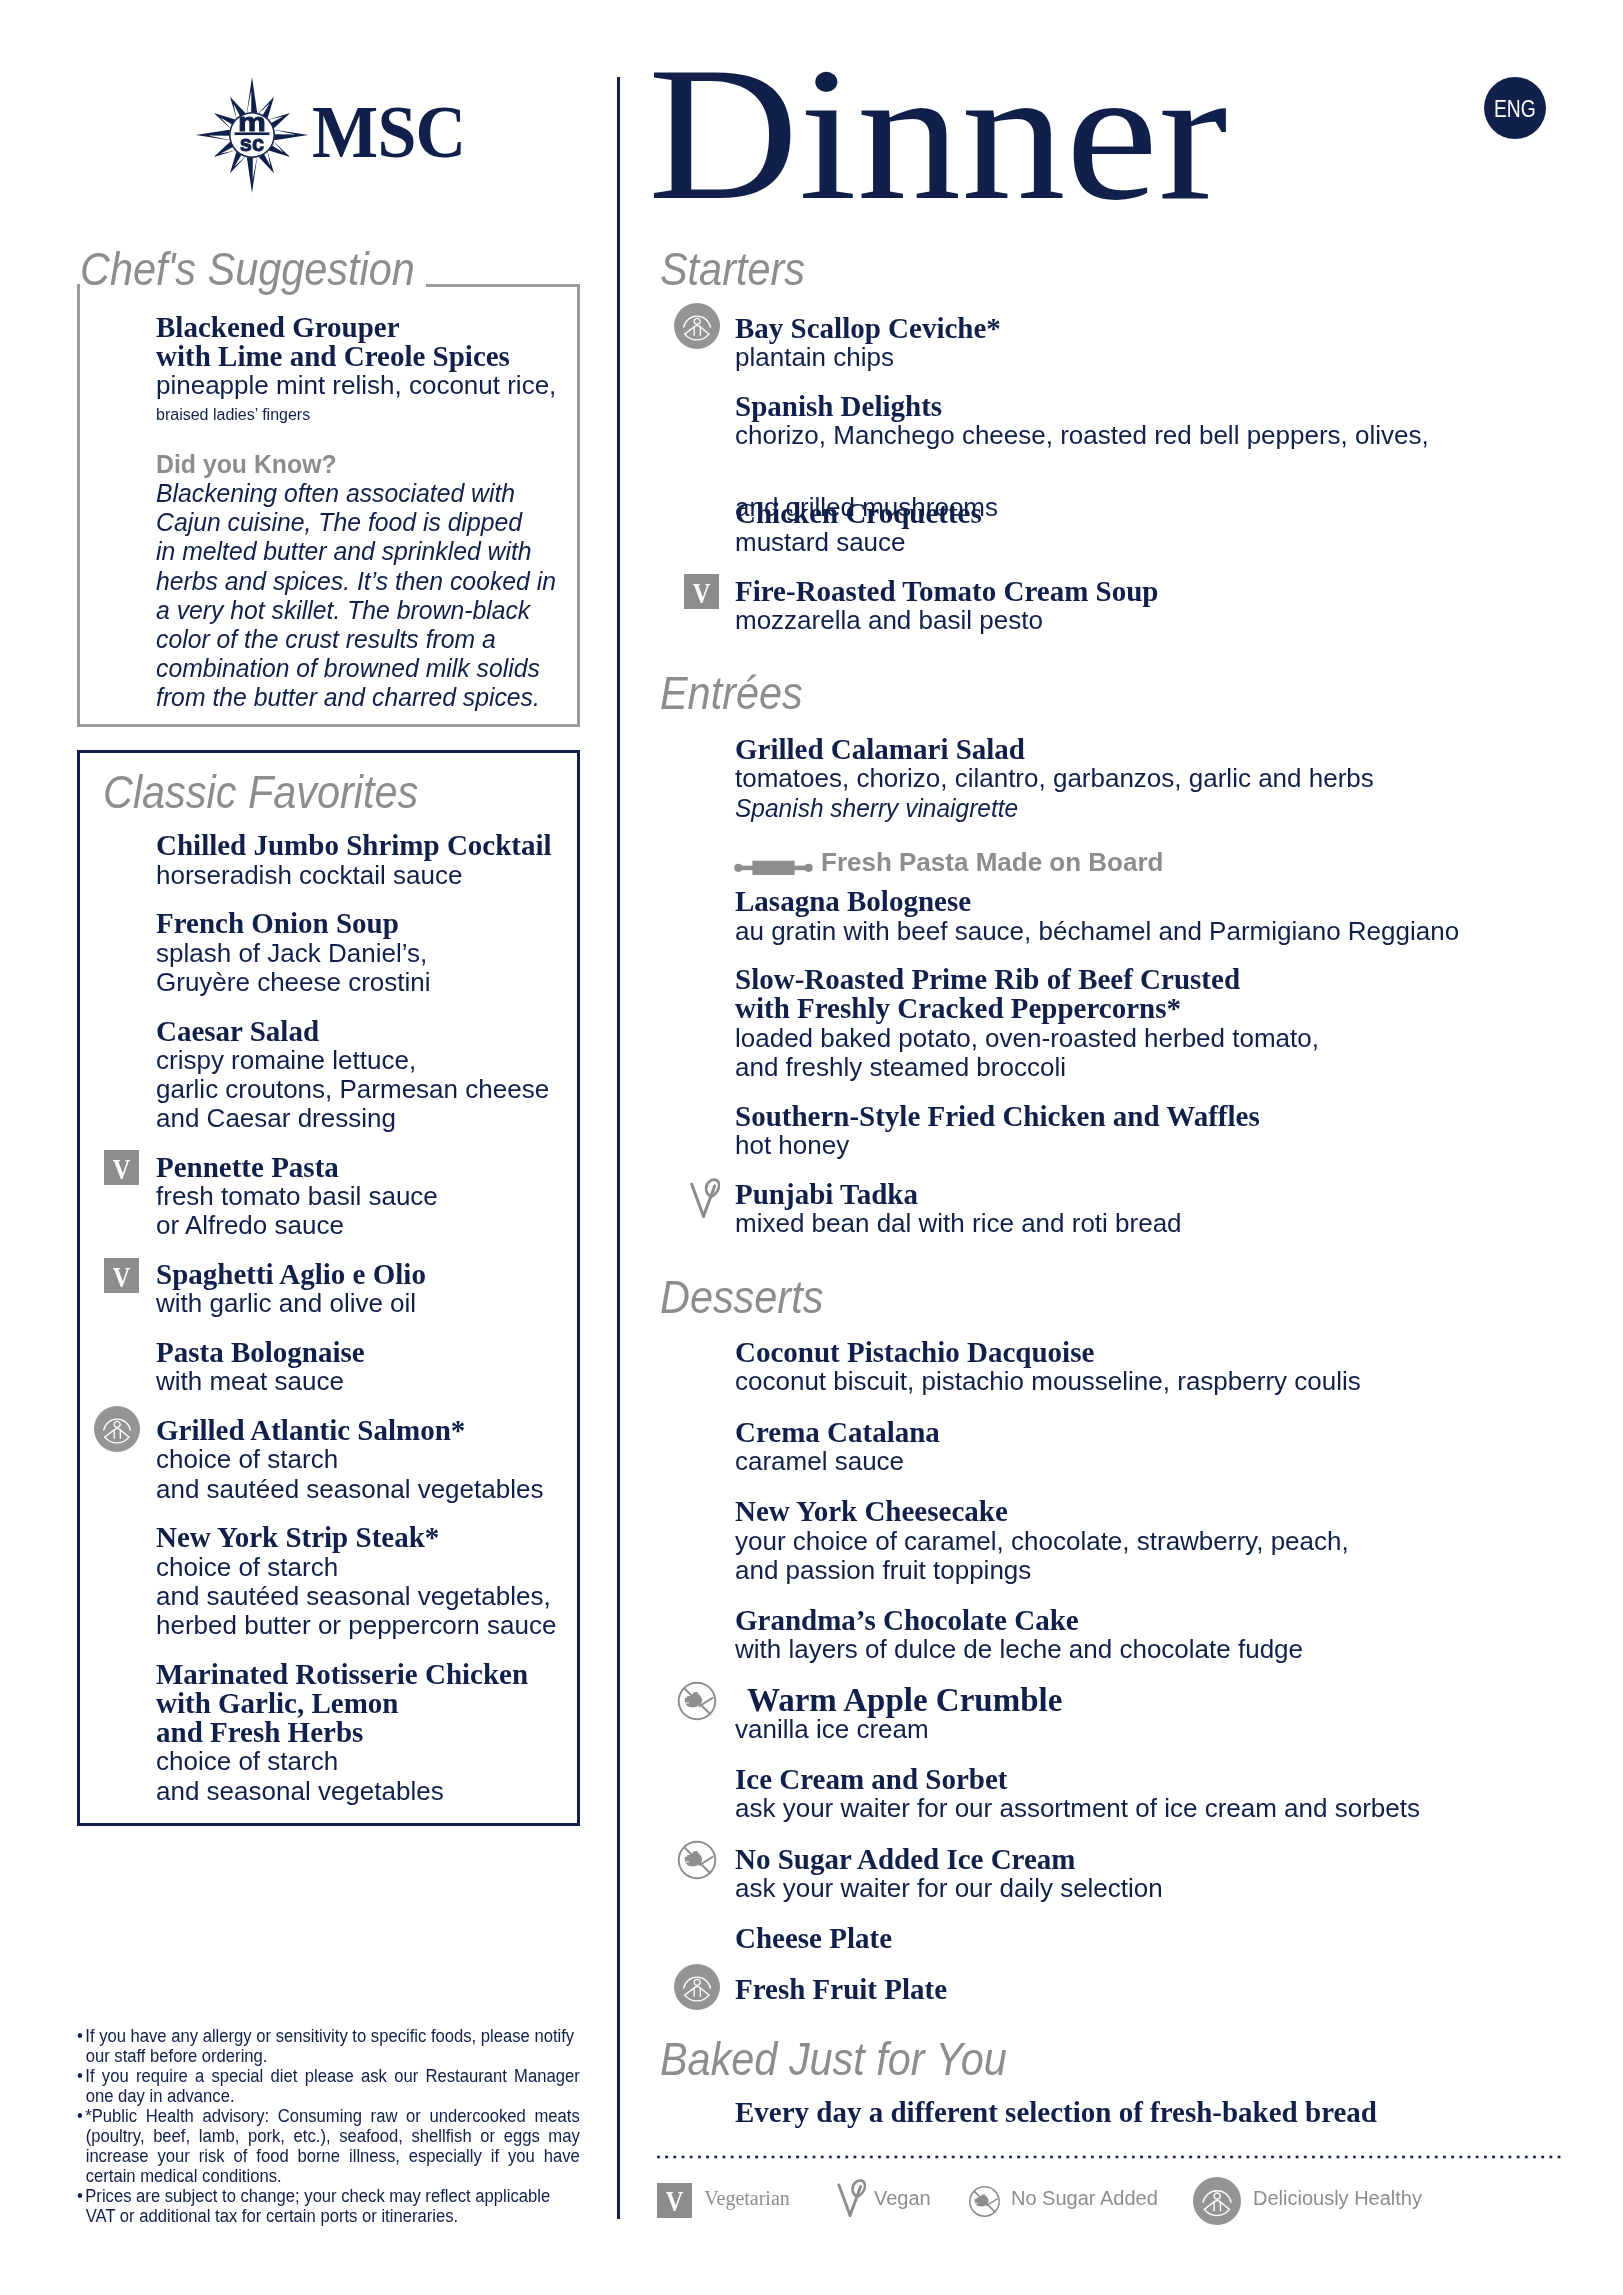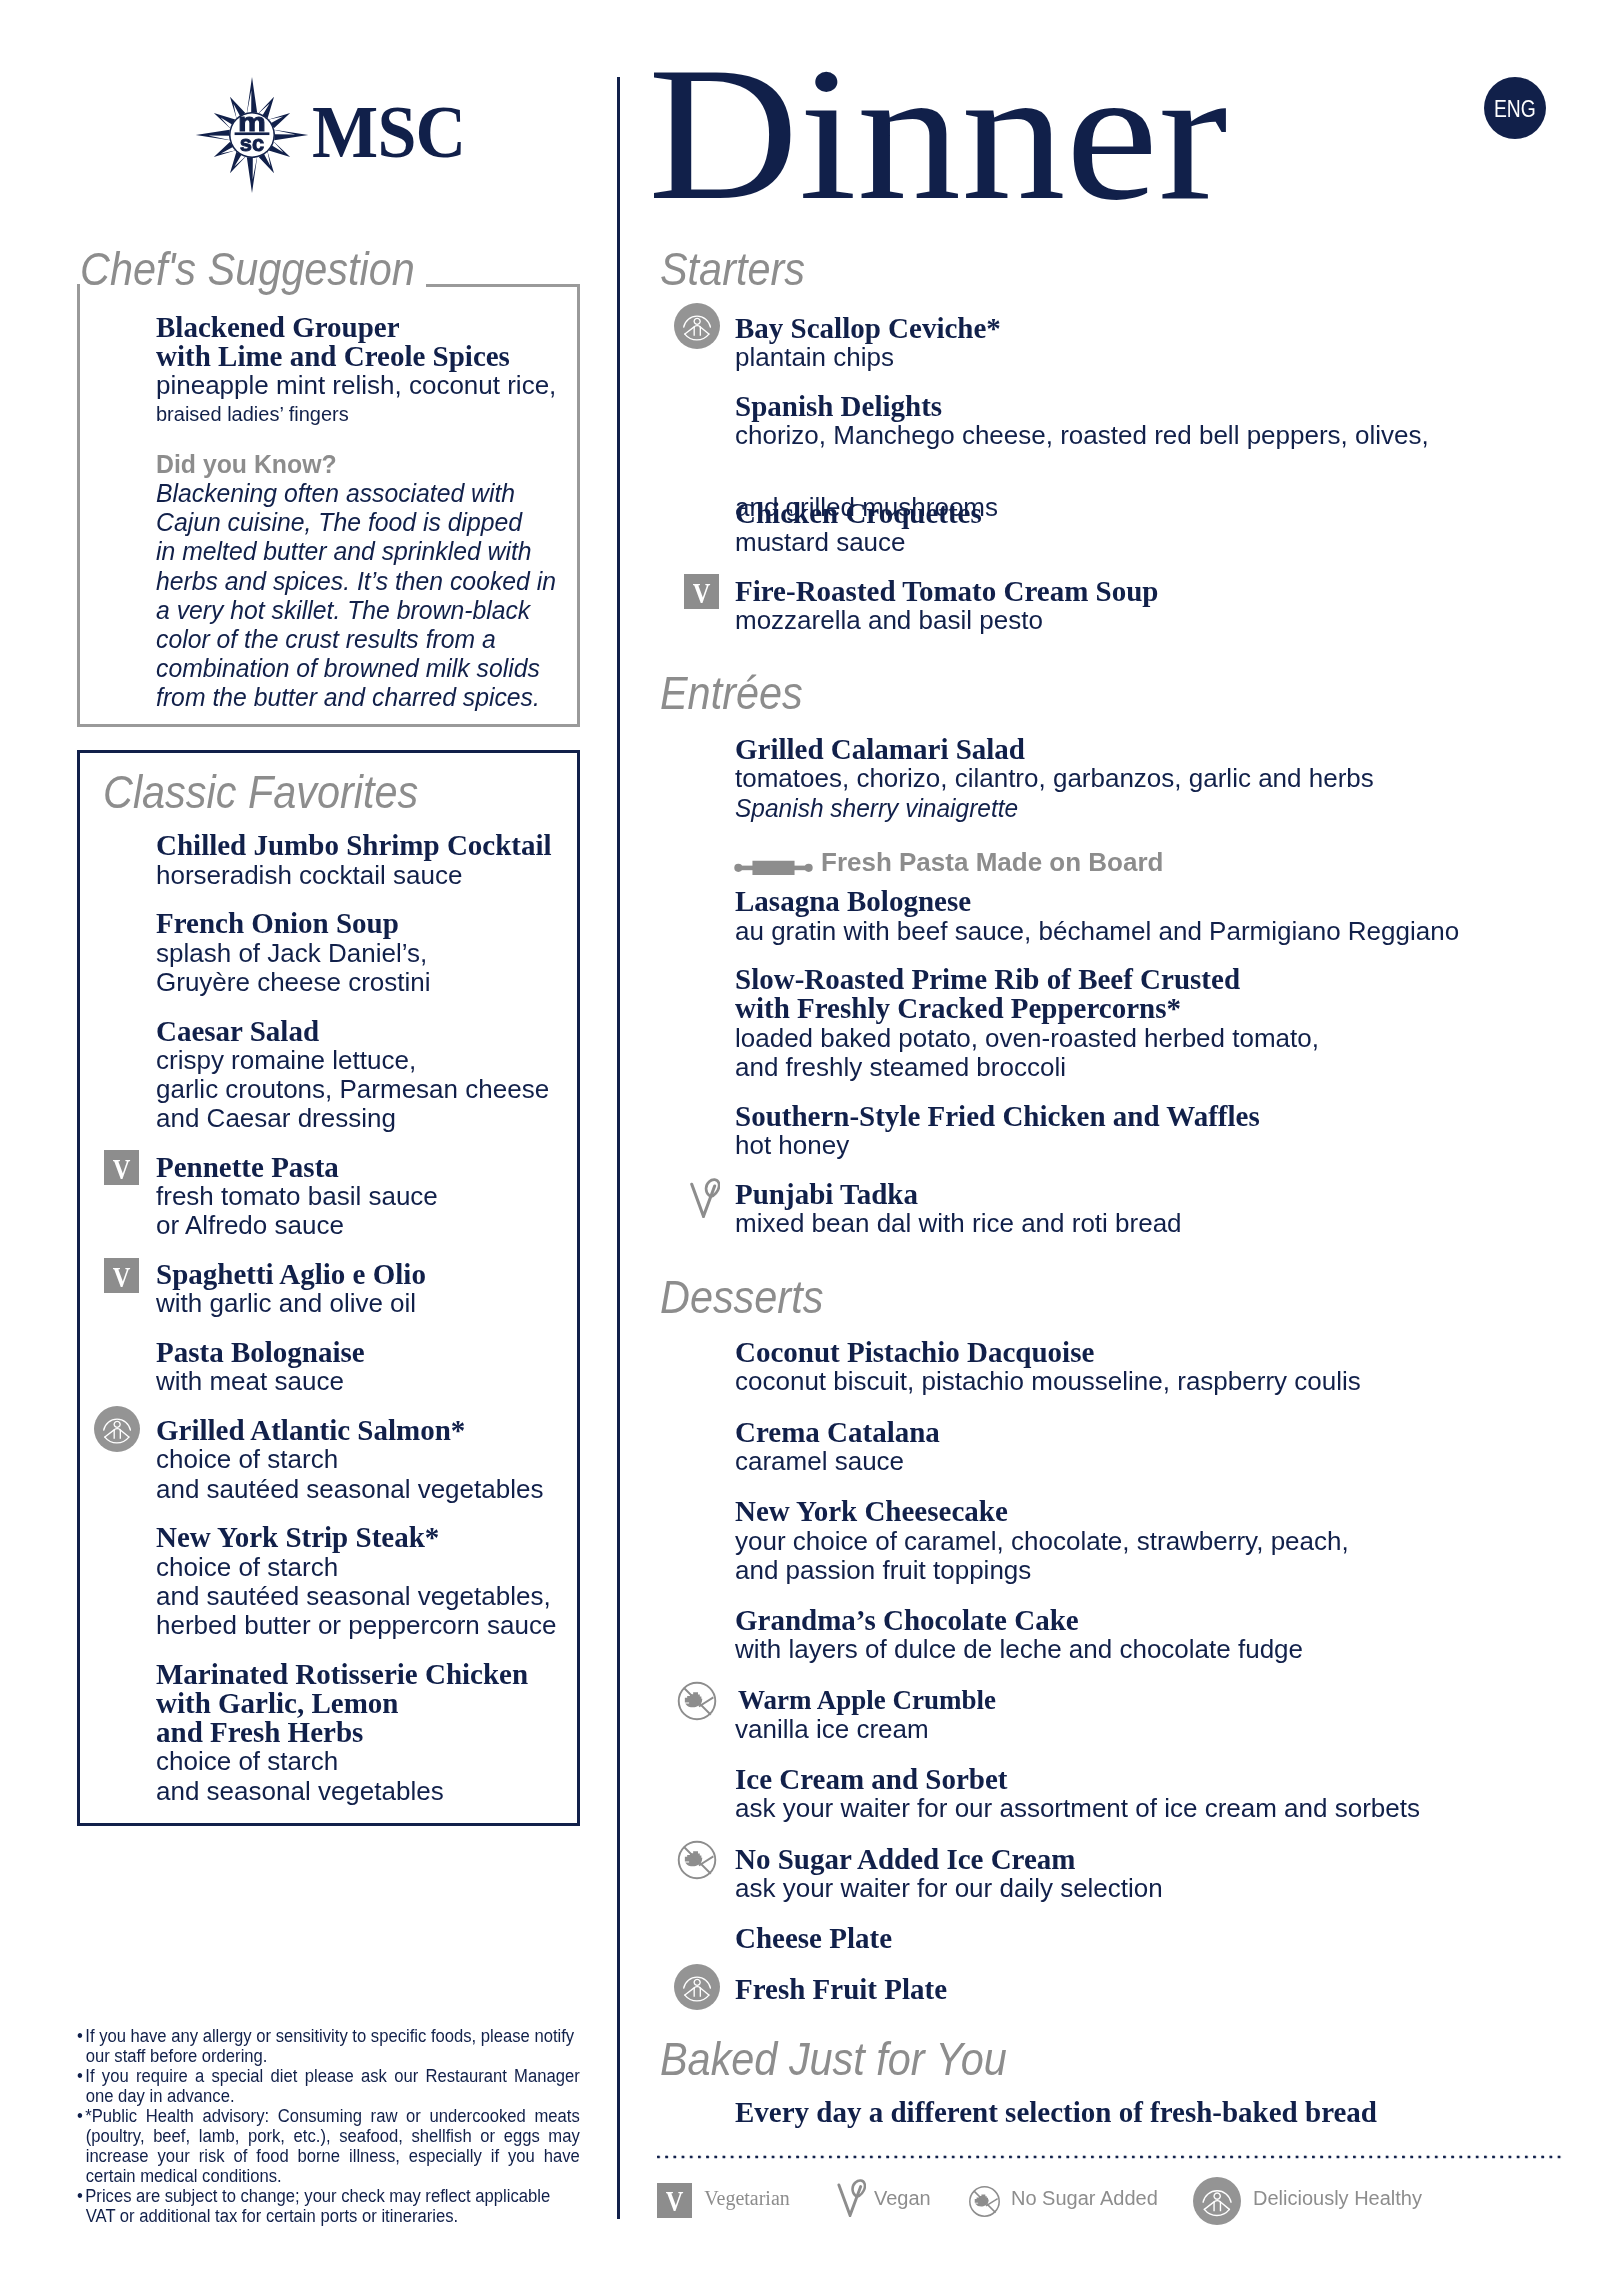--- a/index.html
+++ b/index.html
@@ -103,21 +103,21 @@
   <div id="page-title">Dinner</div>
   <div id="eng-badge"><span>ENG</span></div>
 
   <div id="chef-head" class="sec-head">Chef's Suggestion</div>
   <div id="chef-box-top"></div>
   <div id="chef-box"></div>
   <div id="chef-content">
       <div class="dish-name" style="position: absolute; left: 0px; top: 314px; font-size: 29px; line-height: 26px; white-space: nowrap;">Blackened Grouper</div>
       <div class="dish-name" style="position: absolute; left: 0px; top: 343px; font-size: 29px; line-height: 26px; white-space: nowrap;">with Lime and Creole Spices</div>
       <div class="dish-desc" style="position: absolute; left: 0px; top: 374px; font-size: 26px; line-height: 23px; white-space: nowrap;">pineapple mint relish, coconut rice,</div>
-      <div class="dish-desc" style="position: absolute; left: 0px; top: 403px; font-size: 20px; line-height: 23px; white-space: nowrap;">braised ladies’ fingers</div>
+      <div class="dish-desc" style="position: absolute; left: 0px; top: 403px; font-size: 16px; line-height: 23px; white-space: nowrap;">braised ladies’ fingers</div>
       <div class="dyk-label" style="position: absolute; left: 0px; top: 453px; font-size: 26px; line-height: 23px; white-space: nowrap;">Did you Know?</div>
       <div class="dyk-text" style="position: absolute; left: 0px; top: 482px; font-size: 26px; line-height: 23px; white-space: nowrap;">Blackening often associated with</div>
       <div class="dyk-text" style="position: absolute; left: 0px; top: 511px; font-size: 26px; line-height: 23px; white-space: nowrap;">Cajun cuisine, The food is dipped</div>
       <div class="dyk-text" style="position: absolute; left: 0px; top: 540px; font-size: 26px; line-height: 23px; white-space: nowrap;">in melted butter and sprinkled with</div>
       <div class="dyk-text" style="position: absolute; left: 0px; top: 570px; font-size: 26px; line-height: 23px; white-space: nowrap;">herbs and spices. It’s then cooked in</div>
       <div class="dyk-text" style="position: absolute; left: 0px; top: 599px; font-size: 26px; line-height: 23px; white-space: nowrap;">a very hot skillet. The brown-black</div>
       <div class="dyk-text" style="position: absolute; left: 0px; top: 628px; font-size: 26px; line-height: 23px; white-space: nowrap;">color of the crust results from a</div>
       <div class="dyk-text" style="position: absolute; left: 0px; top: 657px; font-size: 26px; line-height: 23px; white-space: nowrap;">combination of browned milk solids</div>
       <div class="dyk-text" style="position: absolute; left: 0px; top: 686px; font-size: 26px; line-height: 23px; white-space: nowrap;">from the butter and charred spices.</div>
     </div>
@@ -232,21 +232,21 @@
       <div class="dish-desc" style="position: absolute; left: 79px; top: 1530px; font-size: 26px; line-height: 23px; white-space: nowrap;">your choice of caramel, chocolate, strawberry, peach,</div>
       <div class="dish-desc" style="position: absolute; left: 79px; top: 1559px; font-size: 26px; line-height: 23px; white-space: nowrap;">and passion fruit toppings</div>
       <div class="dish-name" style="position: absolute; left: 79px; top: 1607px; font-size: 29px; line-height: 26px; white-space: nowrap; text-align: right;">Grandma’s Chocolate Cake</div>
       <div class="dish-desc" style="position: absolute; left: 79px; top: 1638px; font-size: 26px; line-height: 23px; white-space: nowrap;">with layers of dulce de leche and chocolate fudge</div>
       <div style="position: absolute; left: 17.7px; top: 1678px; width: 46px; height: 46px;"><svg width="46" height="46" viewBox="0 0 72 72">
           <circle cx="36" cy="36" r="28.6" fill="none" stroke="#8d8d8d" stroke-width="3.0"></circle>
           <path d="M17.0 35.4 l0-4.3 3.6 0 0-2.8 4.4 0 0-2.8 5.0 0 0-3.2 7.6 0 0 3.4 2.8 0 0 3.2 2.4 0 0 3.4 1.5 0 q0 10.2-10.4 13.0 -2.1 0.6-4.2 0.6 -7.6 0-11.2-5.0 l-0.8-1.1 5.9 0 0-1.6 -6.6 0 z" fill="#8d8d8d"></path>
           <path d="M39.0 44.6 L61.6 30.4" fill="none" stroke="#8d8d8d" stroke-width="3.0" stroke-linecap="butt"></path>
           <path d="M15.3 15.3 L57.6 57.6" fill="none" stroke="#8d8d8d" stroke-width="3.0" stroke-linecap="butt"></path>
         </svg></div>
-      <div class="dish-name" style="position: absolute; left: 82px; top: 1687px; font-size: 27px; line-height: 26px; white-space: nowrap;">Warm Apple Crumble</div>
+      <div class="dish-name" style="position: absolute; left: 91px; top: 1687px; font-size: 33px; line-height: 26px; white-space: nowrap;">Warm Apple Crumble</div>
       <div class="dish-desc" style="position: absolute; left: 79px; top: 1718px; font-size: 26px; line-height: 23px; white-space: nowrap;">vanilla ice cream</div>
       <div class="dish-name" style="position: absolute; left: 79px; top: 1766px; font-size: 29px; line-height: 26px; white-space: nowrap;">Ice Cream and Sorbet</div>
       <div class="dish-desc" style="position: absolute; left: 79px; top: 1797px; font-size: 26px; line-height: 23px; white-space: nowrap;">ask your waiter for our assortment of ice cream and sorbets</div>
       <div style="position: absolute; left: 17.7px; top: 1837px; width: 46px; height: 46px;"><svg width="46" height="46" viewBox="0 0 72 72">
           <circle cx="36" cy="36" r="28.6" fill="none" stroke="#8d8d8d" stroke-width="3.0"></circle>
           <path d="M17.0 35.4 l0-4.3 3.6 0 0-2.8 4.4 0 0-2.8 5.0 0 0-3.2 7.6 0 0 3.4 2.8 0 0 3.2 2.4 0 0 3.4 1.5 0 q0 10.2-10.4 13.0 -2.1 0.6-4.2 0.6 -7.6 0-11.2-5.0 l-0.8-1.1 5.9 0 0-1.6 -6.6 0 z" fill="#8d8d8d"></path>
           <path d="M39.0 44.6 L61.6 30.4" fill="none" stroke="#8d8d8d" stroke-width="3.0" stroke-linecap="butt"></path>
           <path d="M15.3 15.3 L57.6 57.6" fill="none" stroke="#8d8d8d" stroke-width="3.0" stroke-linecap="butt"></path>
         </svg></div>
       <div class="dish-name" style="position: absolute; left: 79px; top: 1846px; font-size: 29px; line-height: 26px; white-space: nowrap;">No Sugar Added Ice Cream</div>

